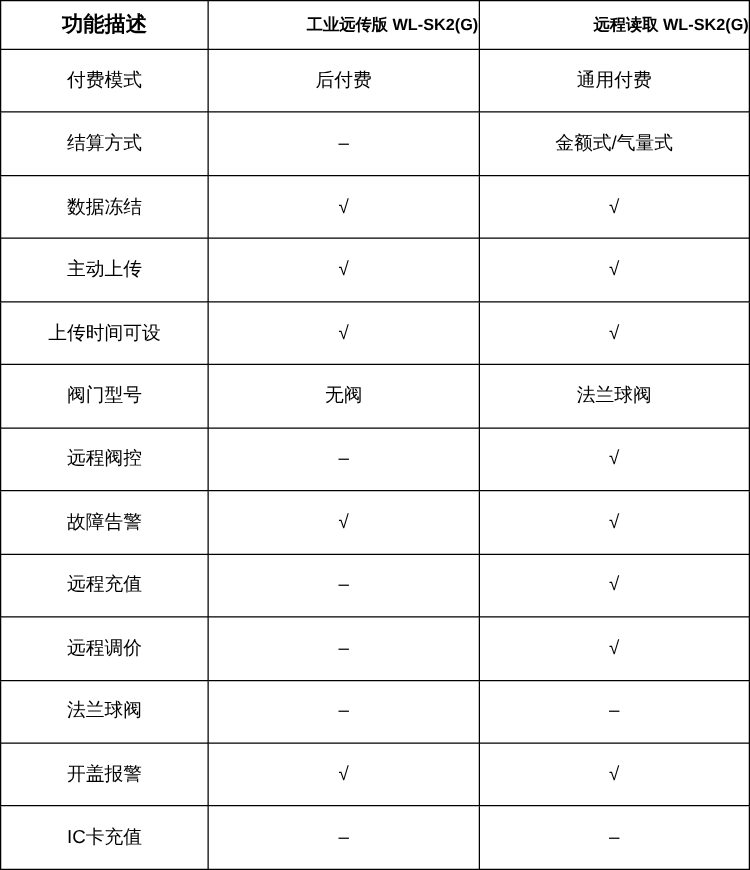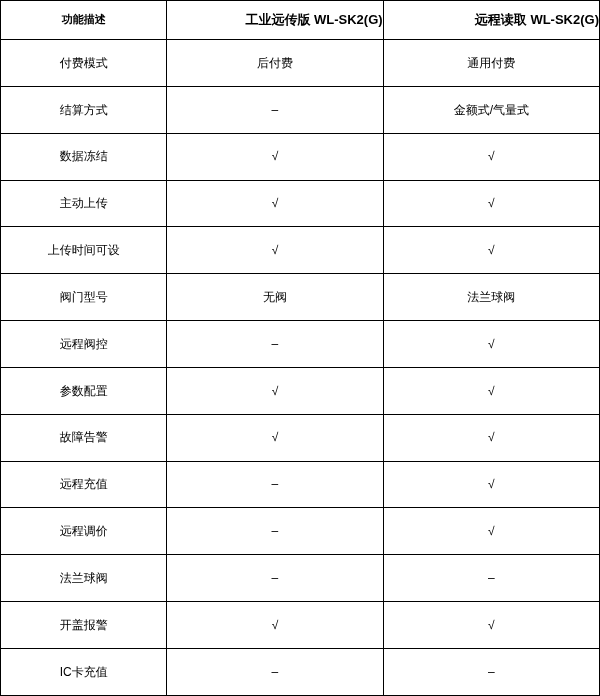--- a/index.html
+++ b/index.html
@@ -18,27 +18,27 @@
     width: 600px;
     height: 696px;
     table-layout: fixed;
   }
   #comparison-table td,
   #comparison-table th {
     border: 1px solid #000000;
     text-align: center;
     vertical-align: middle;
     font-weight: normal;
-    font-size: 12px;
+    font-size: 15px;
     padding: 0;
     line-height: 1.2;
   }
   #comparison-table thead th {
     font-weight: bold;
-    font-size: 11px;
+    font-size: 17px;
     height: 38px;
   }
   #comparison-table thead th.model-head {
     font-size: 13px;
     text-align: right;
   }
   #comparison-table tbody td {
     height: 44px;
   }
   .col-feature { width: 166px; }
@@ -97,25 +97,20 @@
         <td>阀门型号</td>
         <td class="">无阀</td>
         <td class="">法兰球阀</td>
       </tr>
       <tr>
         <td>远程阀控</td>
         <td class="mark-dash">–</td>
         <td class="mark-check">√</td>
       </tr>
       <tr>
-        <td>参数配置</td>
-        <td class="mark-check">√</td>
-        <td class="mark-check">√</td>
-      </tr>
-      <tr>
         <td>故障告警</td>
         <td class="mark-check">√</td>
         <td class="mark-check">√</td>
       </tr>
       <tr>
         <td>远程充值</td>
         <td class="mark-dash">–</td>
         <td class="mark-check">√</td>
       </tr>
       <tr>

